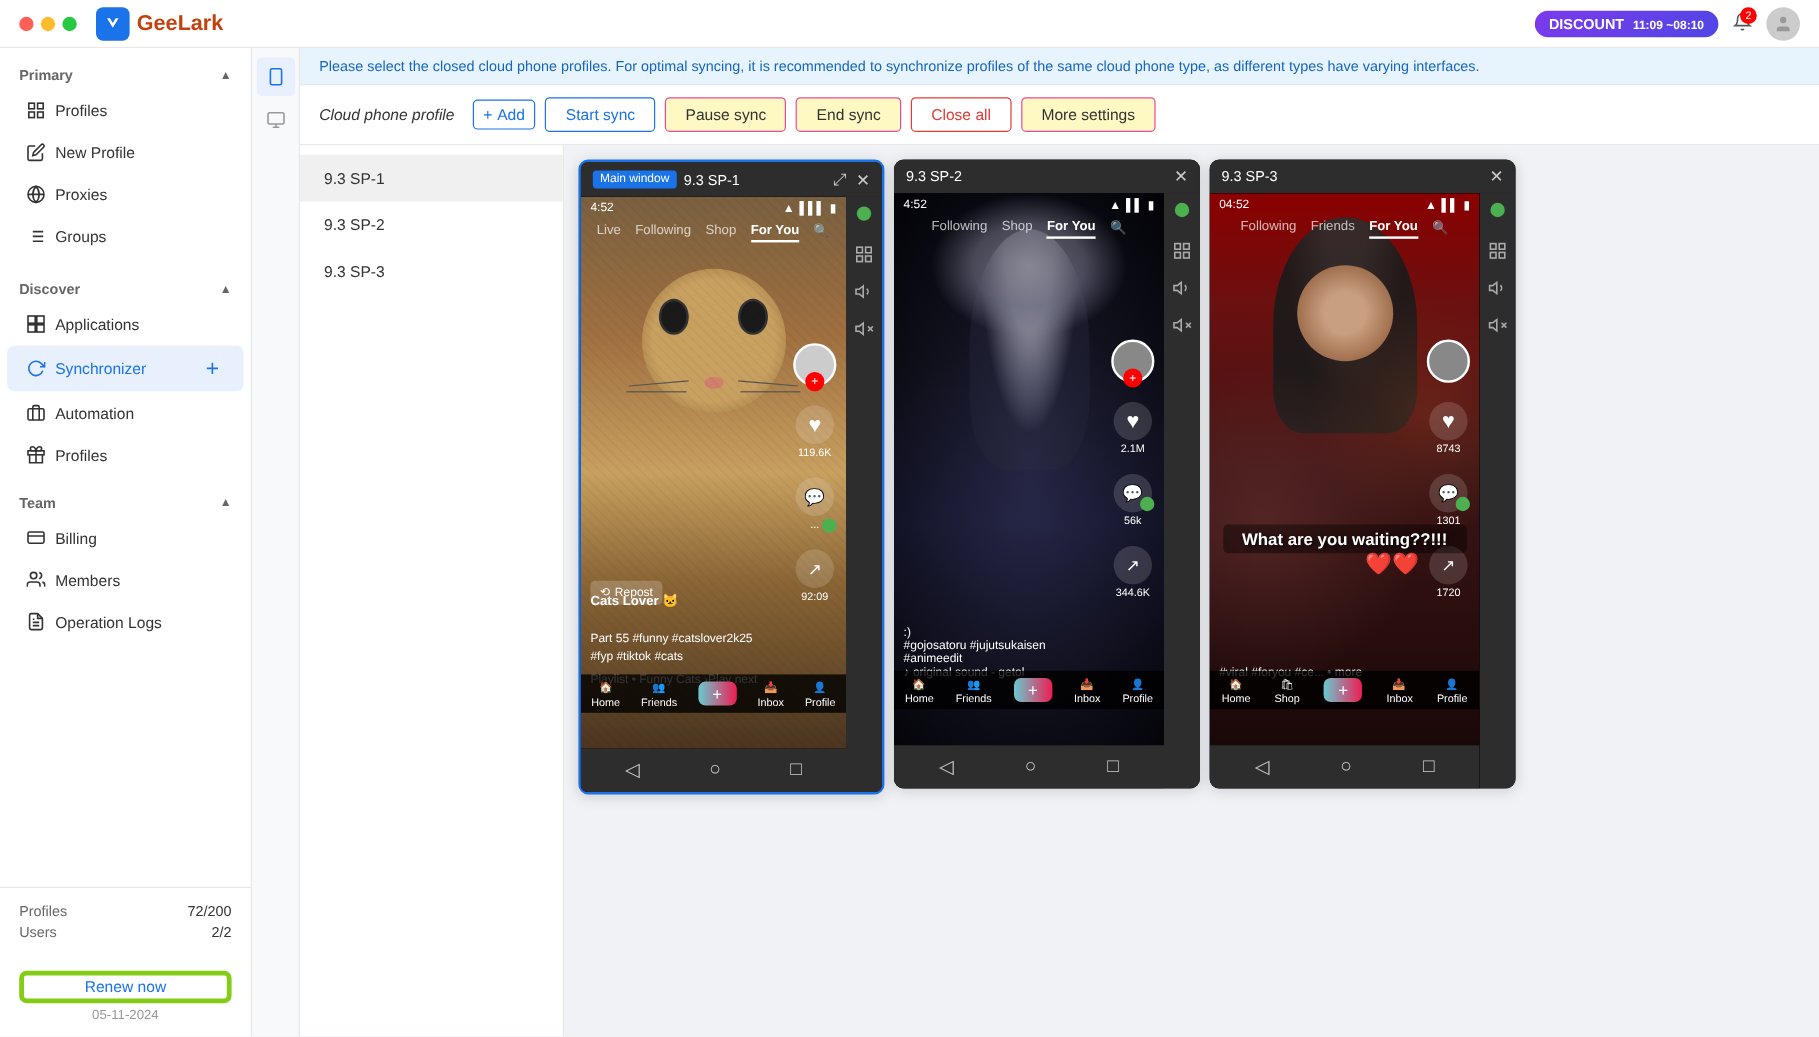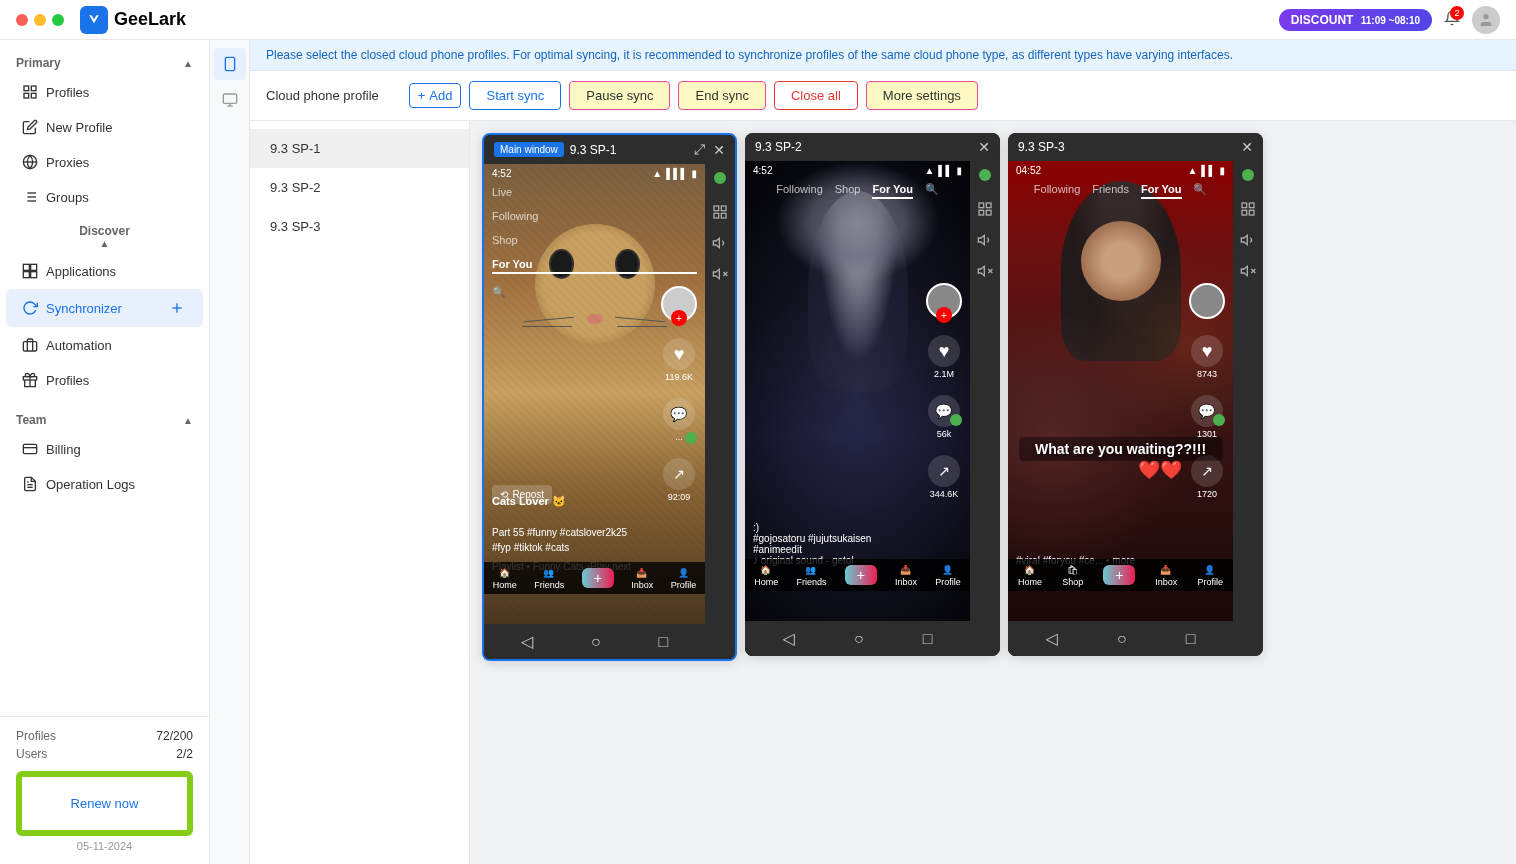--- a/index.html
+++ b/index.html
@@ -1,21 +1,21 @@
 <!DOCTYPE html>
 <html><head>
   <meta charset="utf-8">
   <style>
     * { margin: 0; padding: 0; box-sizing: border-box; }
     body { font-family: -apple-system, BlinkMacSystemFont, 'Segoe UI', sans-serif; font-size: 13px; background: #f0f2f5; display: flex; flex-direction: column; height: 864px; width: 1516px; overflow: hidden; }
 
     
     .titlebar { height: 40px; background: #fff; border-bottom: 1px solid #e8e8e8; display: flex; align-items: center; justify-content: space-between; padding: 0 16px; flex-shrink: 0; }
     .titlebar-left { display: flex; align-items: center; gap: 8px; }
-    .titlebar-logo { display: flex; align-items: center; gap: 6px; font-size: 18px; font-weight: bold; color: #000000; }
+    .titlebar-logo { display: flex; align-items: center; gap: 6px; font-size: 18px; font-weight: bold; color: #c2410c; }
     .logo-icon { width: 28px; height: 28px; background: #1a73e8; border-radius: 6px; display: flex; align-items: center; justify-content: center; color: white; font-weight: bold; font-size: 14px; }
     .window-controls { display: flex; gap: 8px; }
     .titlebar-right { display: flex; align-items: center; gap: 12px; }
     .discount-badge { background: linear-gradient(135deg, #7c3aed, #4f46e5); color: white; padding: 4px 12px; border-radius: 20px; font-size: 12px; font-weight: bold; cursor: pointer; }
     .notif-icon { position: relative; cursor: pointer; }
     .notif-dot { position: absolute; top: -4px; right: -4px; background: red; color: white; font-size: 9px; border-radius: 50%; width: 14px; height: 14px; display: flex; align-items: center; justify-content: center; }
     .user-avatar { width: 28px; height: 28px; border-radius: 50%; background: #ccc; cursor: pointer; display: flex; align-items: center; justify-content: center; }
 
     
     .main-layout { display: flex; flex: 1; overflow: hidden; }
@@ -23,39 +23,39 @@
     
     .sidebar { width: 210px; background: #fff; border-right: 1px solid #e8e8e8; display: flex; flex-direction: column; flex-shrink: 0; }
     .sidebar-content { flex: 1; overflow-y: auto; padding: 8px 0; }
     .sidebar-section-header { display: flex; align-items: center; justify-content: space-between; padding: 8px 16px 4px; color: #666; font-size: 12px; font-weight: 600; cursor: pointer; }
     .sidebar-item { display: flex; align-items: center; gap: 8px; padding: 9px 16px; cursor: pointer; color: #333; font-size: 13px; border-radius: 6px; margin: 1px 6px; transition: background 0.15s; }
     .sidebar-item.active { background: #e8f0fe; color: #1a73e8; }
     .sidebar-item-icon { width: 16px; height: 16px; display: flex; align-items: center; justify-content: center; flex-shrink: 0; }
     .sidebar-footer { padding: 12px 16px; border-top: 1px solid #e8e8e8; }
     .sidebar-footer-row { display: flex; justify-content: space-between; color: #666; font-size: 12px; margin-bottom: 4px; }
     .sidebar-footer-count { color: #333; font-weight: 500; }
-    .renew-btn { width: 100%; background: transparent; border: 6px solid #84cc16; color: #1a73e8; padding: 19px; border-radius: 6px; cursor: pointer; font-size: 13px; margin: 6px 0 4px; }
+    .renew-btn { width: 100%; background: transparent; border: 4px solid #84cc16; color: #1a73e8; padding: 2px; border-radius: 6px; cursor: pointer; font-size: 13px; margin: 21px 0 4px; }
     .sidebar-date { text-align: center; color: #999; font-size: 11px; }
 
     
     .content { flex: 1; display: flex; flex-direction: column; overflow: hidden; }
 
     
     .sync-sidebar { width: 40px; background: #f8f9fa; border-right: 1px solid #e8e8e8; display: flex; flex-direction: column; align-items: center; padding-top: 8px; flex-shrink: 0; }
     .sync-tab { width: 32px; height: 32px; display: flex; align-items: center; justify-content: center; cursor: pointer; border-radius: 4px; margin-bottom: 4px; color: #666; }
     .sync-tab.active { background: #e8f0fe; color: #1a73e8; }
 
     .content-main { flex: 1; display: flex; flex-direction: column; overflow: hidden; }
 
     
     .info-bar { background: #e8f4fd; padding: 8px 16px; font-size: 12px; color: #1565c0; border-bottom: 1px solid #dce8f5; flex-shrink: 0; }
 
     
     .toolbar { display: flex; align-items: center; gap: 8px; padding: 10px 16px; background: #fff; border-bottom: 1px solid #e8e8e8; flex-shrink: 0; }
-    .toolbar-label { color: #333; font-size: 13px; margin-right: 22px; }
+    .toolbar-label { color: #333; font-size: 13px; margin-right: 7px; font-style: italic; }
     .add-btn { display: flex; align-items: center; gap: 4px; color: #1a73e8; cursor: pointer; font-size: 13px; padding: 4px 8px; border: 1px solid #1a73e8; border-radius: 4px; }
     .tb-btn { padding: 6px 16px; border-radius: 4px; cursor: pointer; font-size: 13px; border: 1px solid #ec4899; background: #fef9c3; color: #333; }
     .tb-btn.primary { background: #fff; border: 1px solid #1a73e8; color: #1a73e8; }
     .tb-btn.danger { background: #fff; border: 1px solid #e53935; color: #e53935; }
 
     
     .panels-area { display: flex; flex: 1; overflow: hidden; }
 
     
     .profile-list { width: 220px; background: #fff; border-right: 1px solid #e8e8e8; flex-shrink: 0; padding: 8px 0; }
@@ -184,21 +184,21 @@
               <line x1="8" y1="12" x2="21" y2="12"></line>
               <line x1="8" y1="18" x2="21" y2="18"></line>
             <line x1="3" y1="6" x2="3.01" y2="6"></line>
               <line x1="3" y1="12" x2="3.01" y2="12"></line>
               <line x1="3" y1="18" x2="3.01" y2="18"></line>
           </svg>
         </div>
         <span>Groups</span>
       </div>
 
-      <div class="sidebar-section-header" style="margin-top:2px;flex-direction:column;">
+      <div class="sidebar-section-header" style="margin-top:12px;">
         <span>Discover</span>
         <span class="chevron-icon">▲</span>
       </div>
       <div class="sidebar-item">
         <div class="sidebar-item-icon">
           <svg viewBox="0 0 24 24" fill="none" stroke="currentColor" stroke-width="2">
             <rect x="2" y="2" width="9" height="9"></rect>
               <rect x="13" y="2" width="9" height="9"></rect>
             <rect x="2" y="13" width="9" height="9"></rect>
               <rect x="13" y="13" width="9" height="9"></rect>
@@ -248,20 +248,31 @@
         <span class="chevron-icon">▲</span>
       </div>
       <div class="sidebar-item">
         <div class="sidebar-item-icon">
           <svg viewBox="0 0 24 24" fill="none" stroke="currentColor" stroke-width="2">
             <rect x="2" y="5" width="20" height="14" rx="2"></rect>
             <line x1="2" y1="10" x2="22" y2="10"></line>
           </svg>
         </div>
         <span>Billing</span>
+      </div>
+      <div class="sidebar-item">
+        <div class="sidebar-item-icon">
+          <svg viewBox="0 0 24 24" fill="none" stroke="currentColor" stroke-width="2">
+            <path d="M17 21v-2a4 4 0 0 0-4-4H5a4 4 0 0 0-4 4v2"></path>
+            <circle cx="9" cy="7" r="4"></circle>
+            <path d="M23 21v-2a4 4 0 0 0-3-3.87"></path>
+            <path d="M16 3.13a4 4 0 0 1 0 7.75"></path>
+          </svg>
+        </div>
+        <span>Members</span>
       </div>
       <div class="sidebar-item">
         <div class="sidebar-item-icon">
           <svg viewBox="0 0 24 24" fill="none" stroke="currentColor" stroke-width="2">
             <path d="M14 2H6a2 2 0 0 0-2 2v16a2 2 0 0 0 2 2h12a2 2 0 0 0 2-2V8z"></path>
             <polyline points="14 2 14 8 20 8"></polyline>
             <line x1="16" y1="13" x2="8" y2="13"></line>
             <line x1="16" y1="17" x2="8" y2="17"></line>
             <polyline points="10 9 9 9 8 9"></polyline>
           </svg>
@@ -374,21 +385,21 @@
 
                     <div class="tiktok-status-bar">
                       <span>4:52</span>
                       <div style="display:flex;gap:4px;align-items:center;">
                         <span>▲</span>
                         <span>▌▌▌</span>
                         <span>▮</span>
                       </div>
                     </div>
 
-                    <div style="position:absolute;top:22px;left:0;right:0;display:flex;justify-content:center;gap:12px;color:white;font-size:11px;z-index:10;padding:0 8px;flex-direction:column;">
+                    <div style="position:absolute;top:22px;left:0;right:0;display:flex;justify-content:center;gap:12px;color:white;font-size:11px;z-index:10;padding:0 8px;">
                       <span style="opacity:0.7;cursor:pointer;">Live</span>
                       <span style="opacity:0.7;cursor:pointer;">Following</span>
                       <span style="opacity:0.7;cursor:pointer;">Shop</span>
                       <span style="font-weight:bold;border-bottom:2px solid white;padding-bottom:2px;cursor:pointer;">For You</span>
                       <span style="opacity:0.7;cursor:pointer;">🔍</span>
                     </div>
 
                     <div style="position:absolute;right:8px;top:50%;transform:translateY(-50%);display:flex;flex-direction:column;gap:16px;align-items:center;color:white;">
                       <div style="width:36px;height:36px;background:#ccc;border-radius:50%;border:2px solid white;position:relative;">
                         <div style="position:absolute;bottom:-6px;left:50%;transform:translateX(-50%);width:16px;height:16px;background:red;border-radius:50%;display:flex;align-items:center;justify-content:center;font-size:10px;">+</div>

